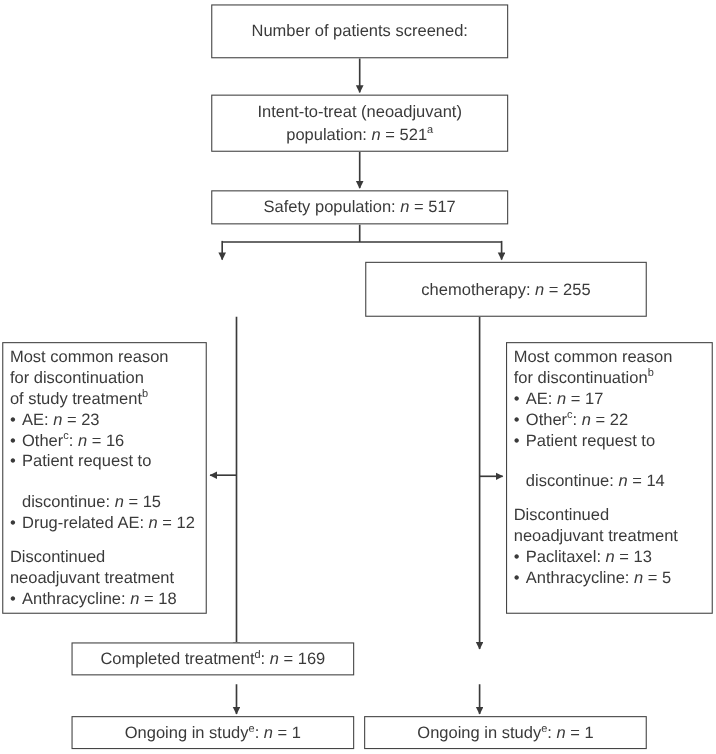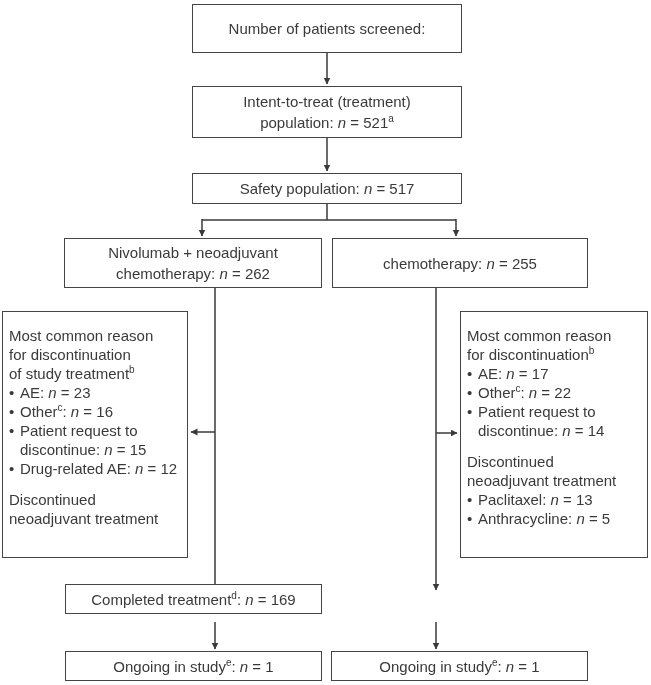--- a/index.html
+++ b/index.html
@@ -31,26 +31,26 @@
     font-size:15px;
   }
   .box.center{
     display:flex;flex-direction:column;
     align-items:center;justify-content:center;
     text-align:center;
     line-height:21px;
   }
   .box.left-align{
     line-height:19px;
-    padding:14px 5px 0 6px;
+    padding:3px 5px 0 6px;
   }
   .line{white-space:nowrap;}
   .left-align .line{white-space:normal;}
   .dot{display:inline-block;width:11px;}
-  .indent{padding-left:11px;}
+  .indent{padding-left:11px;margin-top:18px;}
   .spacer{height:12px;}
   sup{font-size:10px;line-height:0;vertical-align:super;letter-spacing:0;}
   i{font-style:italic;}
 </style>
 </head>
 <body>
 
 <div class="canvas">
 
   <svg class="connectors" viewBox="0 0 651 685" xmlns="http://www.w3.org/2000/svg">
@@ -73,57 +73,52 @@
   </svg>
 
   <div class="box center" style="left:192px;top:4px;width:270px;height:49px">
     <div>
         <div class="line">Number of patients screened:</div>
       </div>
   </div>
 
   <div class="box center" style="left:192px;top:86px;width:270px;height:52px">
     <div>
-        <div class="line">Intent-to-treat (treatment)</div>
+        <div class="line">Intent-to-treat (neoadjuvant)</div>
         <div class="line">population: <i>n</i> = 521<sup>a</sup></div>
       </div>
   </div>
 
   <div class="box center" style="left:192px;top:173px;width:270px;height:31px">
     <div>
         <div class="line">Safety population: <i>n</i> = 517</div>
       </div>
   </div>
 
-  <div class="box center" style="left:64px;top:238px;width:258px;height:50px">
-    <div>
-        <div class="line">Nivolumab + neoadjuvant</div>
-        <div class="line">chemotherapy: <i>n</i> = 262</div>
-      </div>
-  </div>
 
   <div class="box center" style="left:332px;top:238px;width:256px;height:50px">
     <div>
         <div class="line">chemotherapy: <i>n</i> = 255</div>
       </div>
   </div>
 
   <div class="box left-align" style="left:2px;top:311px;width:186px;height:247px">
     <div>
         <div class="line">Most common reason</div>
         <div class="line">for discontinuation</div>
         <div class="line">of study treatment<sup>b</sup></div>
         <div class="line bullet"><span class="dot">•</span>AE: <i>n</i> = 23</div>
         <div class="line bullet"><span class="dot">•</span>Other<sup>c</sup>: <i>n</i> = 16</div>
         <div class="line bullet"><span class="dot">•</span>Patient request to</div>
         <div class="line indent">discontinue: <i>n</i> = 15</div>
         <div class="line bullet"><span class="dot">•</span>Drug-related AE: <i>n</i> = 12</div>
         <div class="spacer"></div>
         <div class="line">Discontinued</div>
         <div class="line">neoadjuvant treatment</div>
+        <div class="line bullet"><span class="dot">•</span>Anthracycline: <i>n</i> = 18</div>
       </div>
   </div>
 
   <div class="box left-align" style="left:460px;top:311px;width:188px;height:247px">
     <div>
         <div class="line">Most common reason</div>
         <div class="line">for discontinuation<sup>b</sup></div>
         <div class="line bullet"><span class="dot">•</span>AE: <i>n</i> = 17</div>
         <div class="line bullet"><span class="dot">•</span>Other<sup>c</sup>: <i>n</i> = 22</div>
         <div class="line bullet"><span class="dot">•</span>Patient request to</div>

